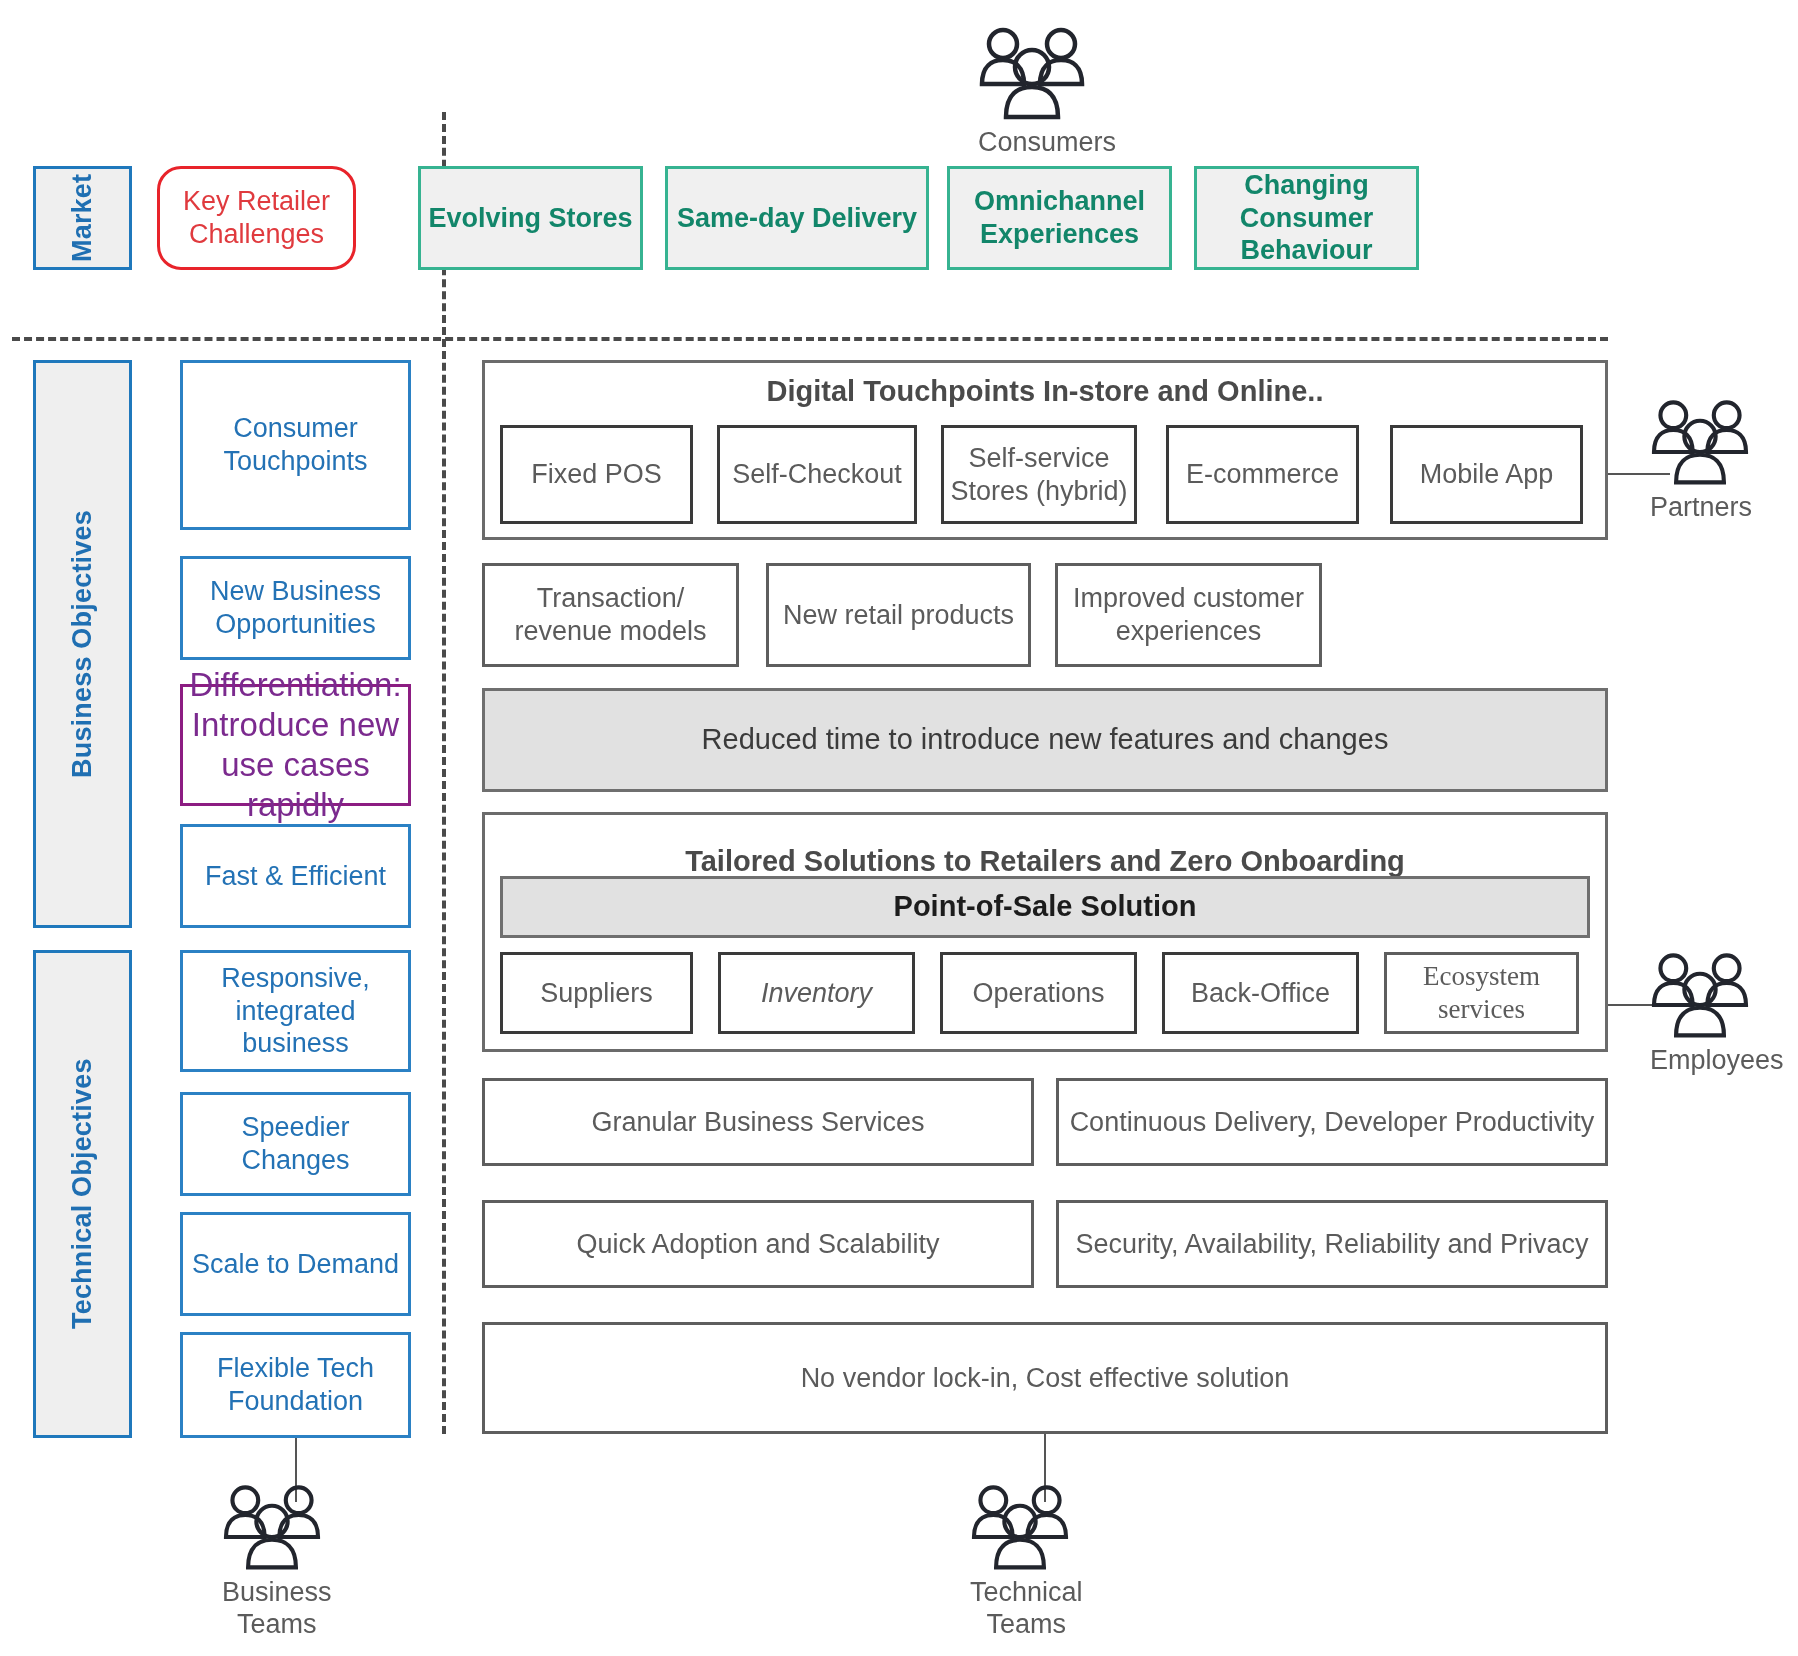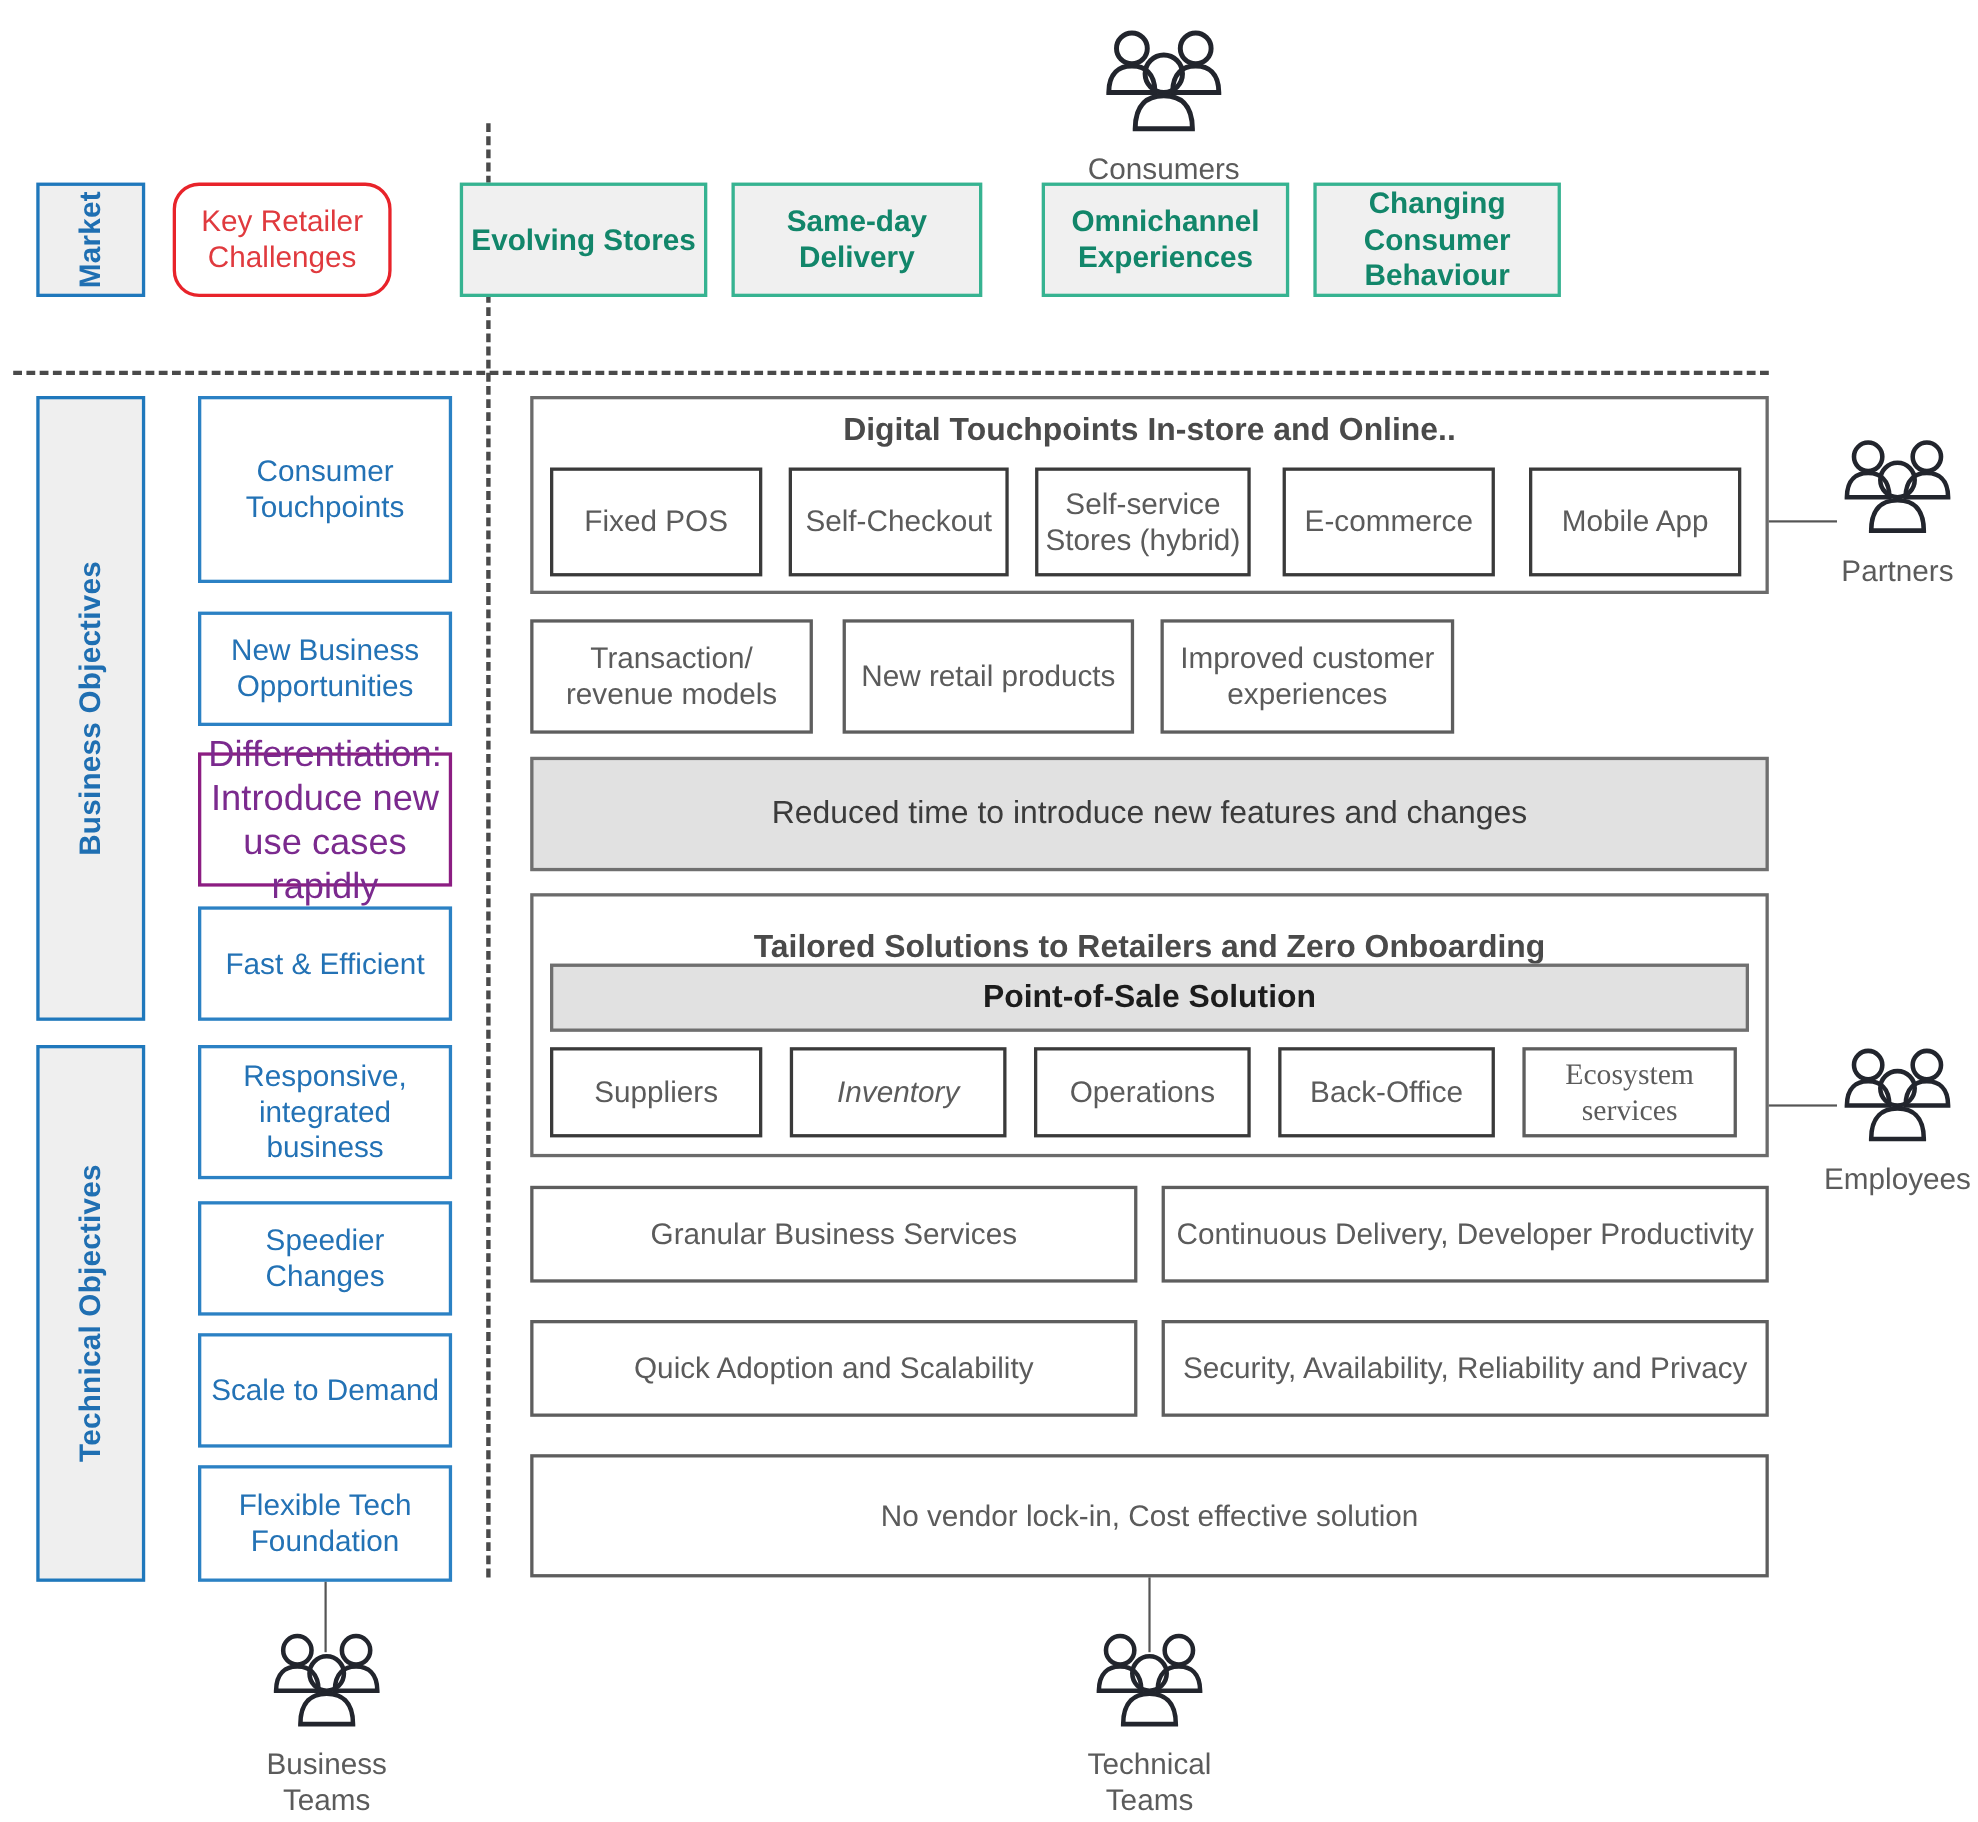--- a/index.html
+++ b/index.html
@@ -111,22 +111,21 @@
     border-top: 4px dashed #4a4a4a;
   }
 
   
   .conn { background: #555555; }
 
   
   .people {
     display: flex;
     flex-direction: column;
-    align-items: center;
-    gap: 12px;
+    align-items: flex-start;
   }
   .people svg { display: block; }
   .people .cap {
     margin-top: 4px;
     color: #5b5b5b;
     font-size: 27px;
     text-align: center;
     line-height: 1.2;
     white-space: pre-line;
   }
@@ -158,21 +157,21 @@
   </div>
 
   <div class="abs bx redbox" style="left:157px; top:166px; width:199px; height:104px; white-space:pre-line;border-radius:24px;">
     <span>Key Retailer
 Challenges</span>
   </div>
 
   <div class="abs bx teal" style="left:418px; top:166px; width:225px; height:104px; white-space:pre-line;">
     <span>Evolving Stores</span>
   </div>
-  <div class="abs bx teal" style="left:665px; top:166px; width:228px; height:104px; white-space:pre-line;">
+  <div class="abs bx teal" style="left:665px; top:166px; width:264px; height:104px; white-space:pre-line;">
     <span>Same-day Delivery</span>
   </div>
   <div class="abs bx teal" style="left:947px; top:166px; width:225px; height:104px; white-space:pre-line;">
     <span>Omnichannel
 Experiences</span>
   </div>
   <div class="abs bx teal" style="left:1194px; top:166px; width:225px; height:104px; white-space:pre-line;">
     <span>Changing
 Consumer
 Behaviour</span>

